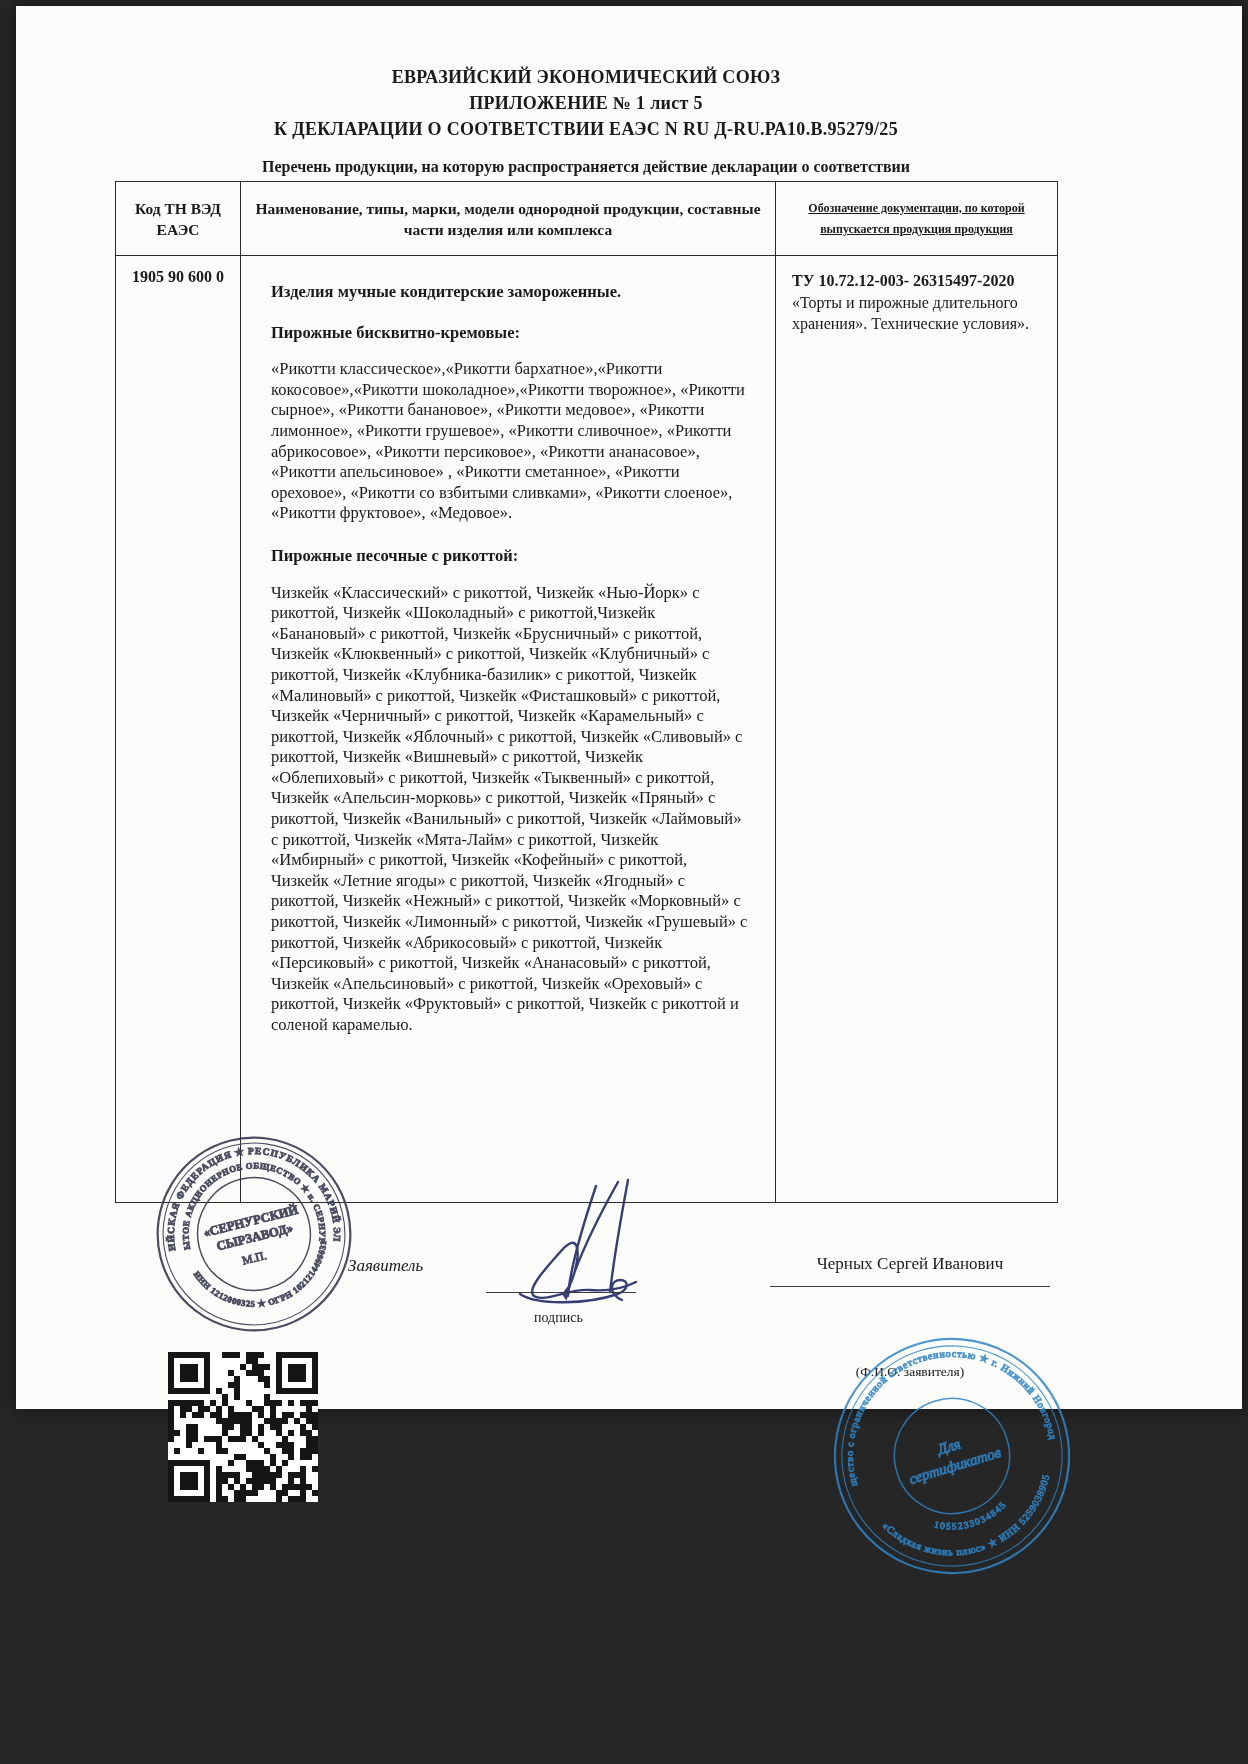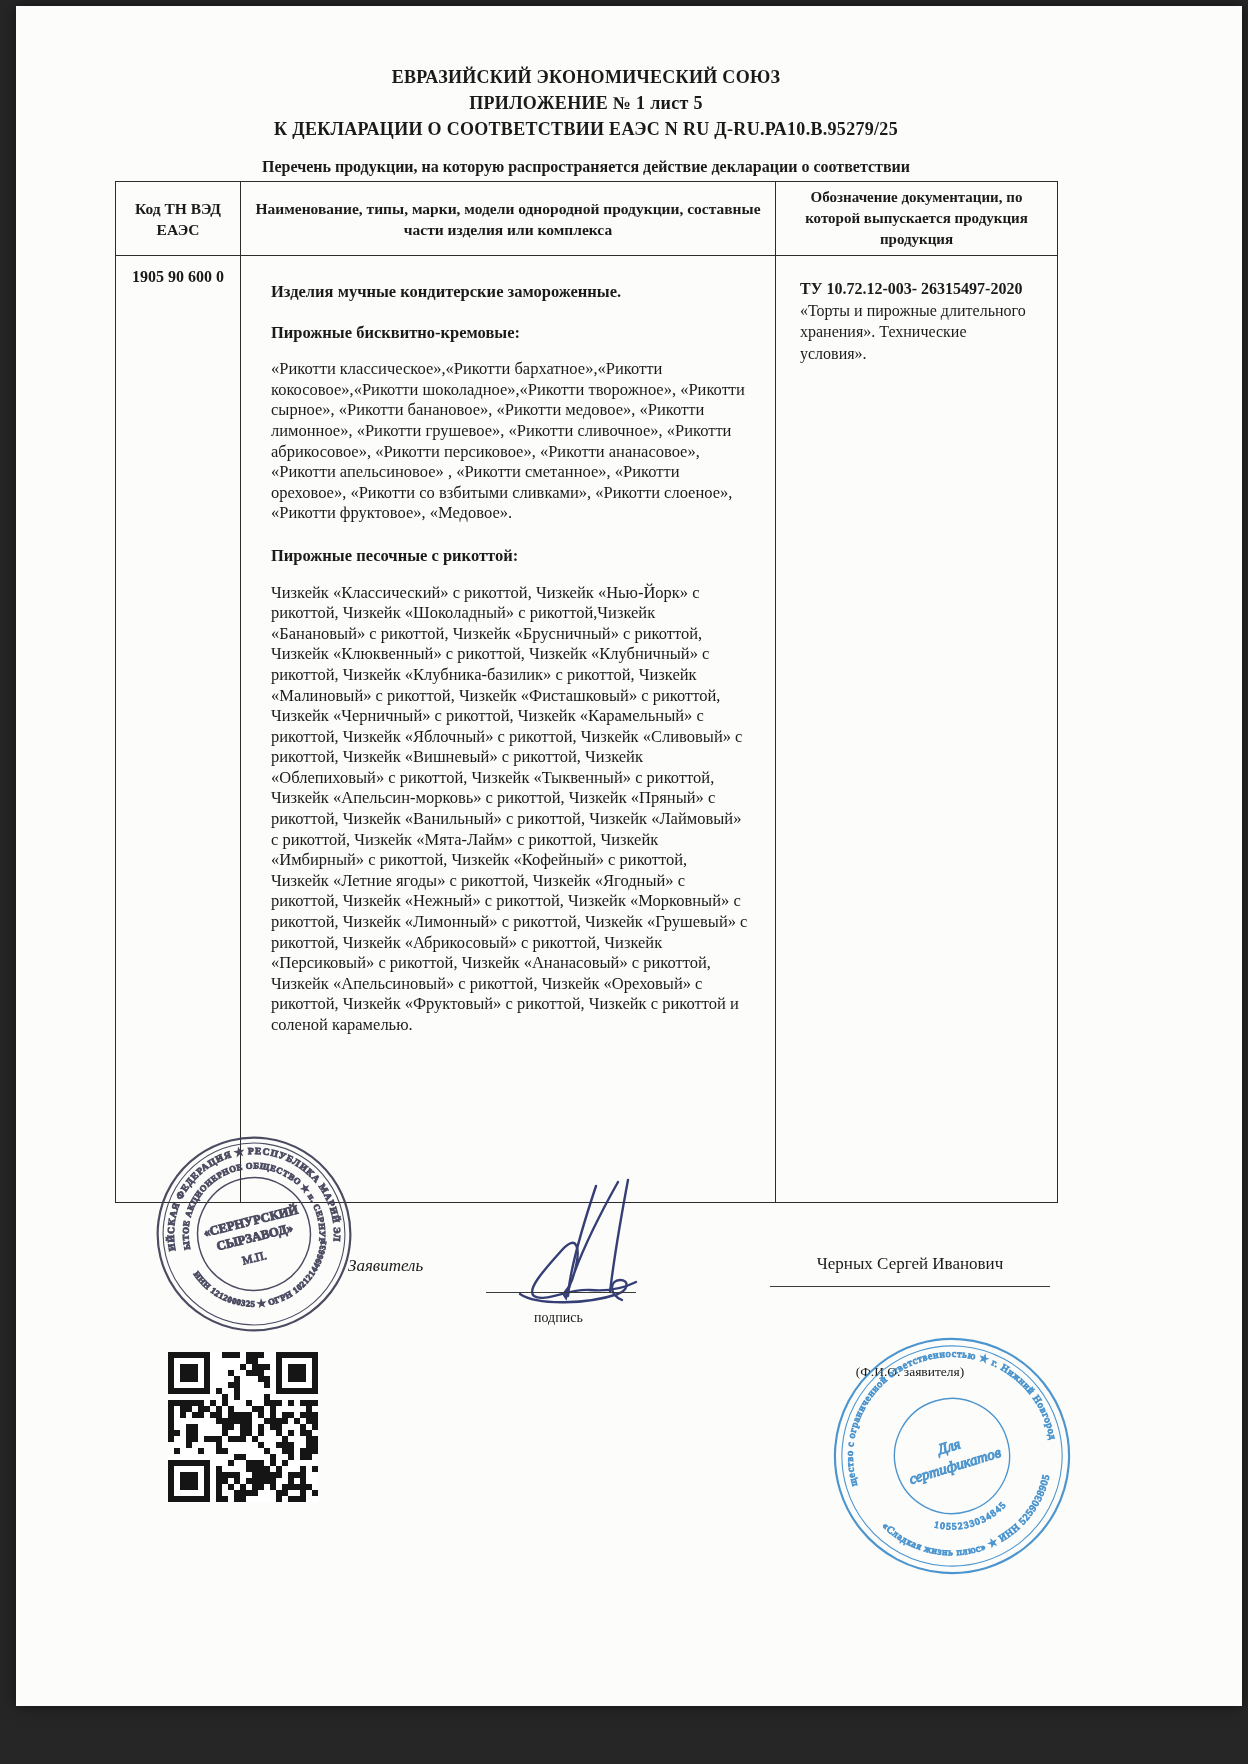--- a/index.html
+++ b/index.html
@@ -1,40 +1,40 @@
 <!DOCTYPE html>
 <html><head>
 <meta charset="utf-8">
 <style>
   html,body{margin:0;padding:0;}
   body{background:#262626;width:1248px;height:1764px;position:relative;overflow:hidden;}
   .page{
-    position:absolute;left:16px;top:6px;width:1226px;height:1700px;
+    position:absolute;left:16px;top:6px;width:1226px;height:1403px;
     background:#fcfcfa;color:#1a1a1a;
     font-family:"Liberation Serif","DejaVu Serif",serif;
     box-shadow:0 0 14px rgba(0,0,0,.55);
   }
   
   .doc-header{position:absolute;left:99px;top:58px;width:942px;text-align:center;}
   .h-line{font-weight:bold;font-size:18px;line-height:26px;letter-spacing:.3px;}
   .h-sub{font-weight:bold;font-size:16px;line-height:22px;margin-top:14px;}
   
   .main-table{position:absolute;left:99px;top:175px;width:942px;border-collapse:collapse;table-layout:fixed;}
   .main-table th,.main-table td{border:1.7px solid #2e2c28;}
   .main-table thead tr{height:74px;}
   .main-table th{font-weight:bold;font-size:15.5px;line-height:21px;padding:4px 8px;vertical-align:middle;text-align:center;}
-  .main-table th.c3{font-size:15px;}
+  .main-table th.c3{font-size:12px;text-decoration:underline;}
   .main-table tbody td{vertical-align:top;height:933px;}
   .cell-code{text-align:center;font-weight:bold;font-size:16px;padding-top:12px;}
   .cell-products{padding:10px 10px 0 14px;font-size:16.5px;line-height:20.6px;}
   .cell-products p{margin:16px;}
   .cell-products .title{margin-bottom:20px;}
   .cell-products .g1{margin-bottom:22px;}
   .cell-docs{padding:10px 10px 0 12px;font-size:16px;line-height:21.5px;}
-  .cell-docs p{margin:12px;}
+  .cell-docs p{margin:4px;}
   .b{font-weight:bold;}
   
   .applicant-label{position:absolute;left:332px;top:1250px;font-size:17px;font-style:italic;}
   .sig-line{position:absolute;left:470px;top:1286px;width:150px;border-top:1.5px solid #3a3a3a;}
   .sig-caption{position:absolute;left:518px;top:1288px;font-size:14px;margin-top:16px;}
   .applicant-name{position:absolute;left:744px;top:1248px;width:300px;text-align:center;font-size:17px;}
   .name-line{position:absolute;left:754px;top:1280px;width:280px;border-top:1.5px solid #3a3a3a;}
   .name-caption{position:absolute;left:744px;top:1358px;width:300px;text-align:center;font-size:13.5px;}
   
   .signature{position:absolute;left:452px;top:1168px;width:200px;height:132px;}

